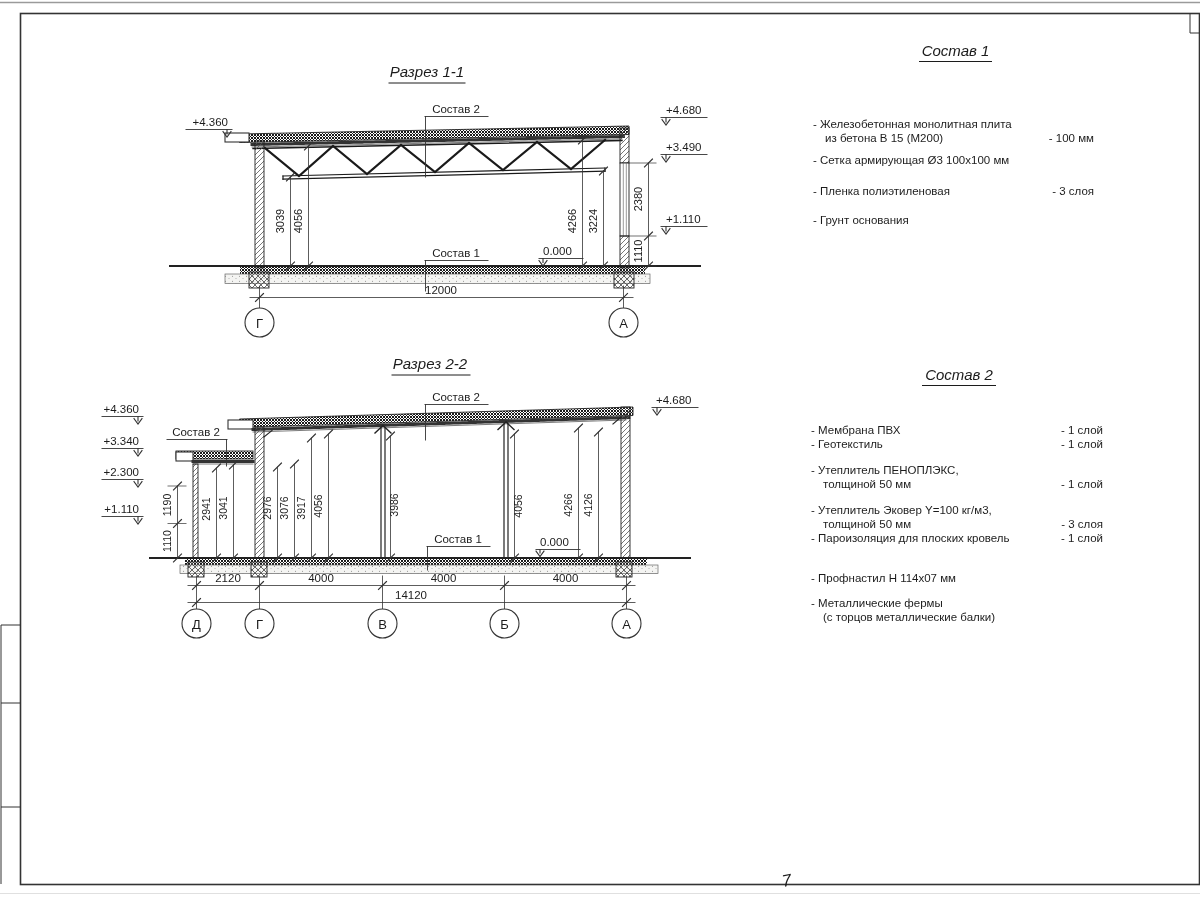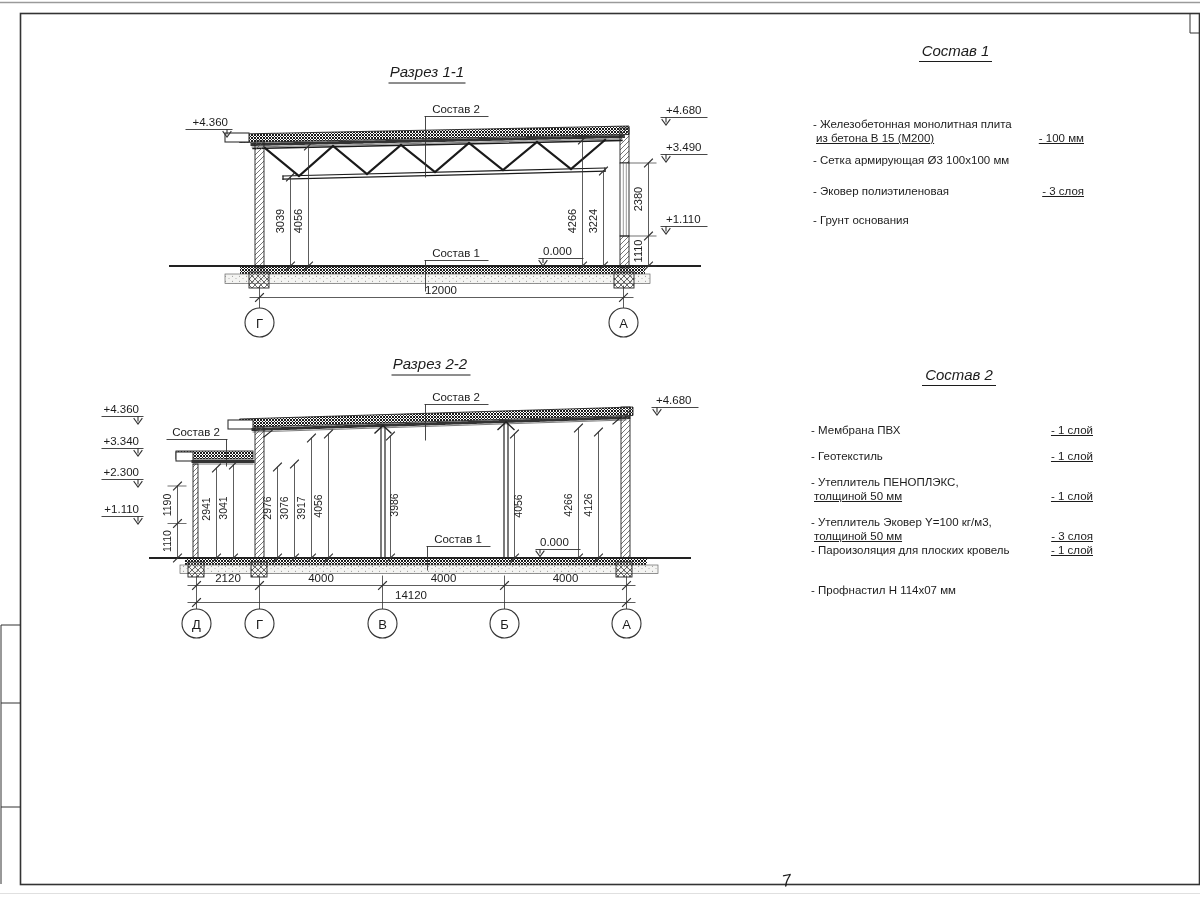--- a/index.html
+++ b/index.html
@@ -4,22 +4,22 @@
 <style>
   html,body{margin:0;padding:0;background:#fff;}
   .page{position:relative;width:1200px;height:900px;background:#ffffff;overflow:hidden;
         font-family:"Liberation Sans",sans-serif;color:#1c1c1c;}
   .page svg{position:absolute;left:0;top:0;}
   svg text{font-family:"Liberation Sans",sans-serif;fill:#1c1c1c;}
   .list{position:absolute;font-size:11.5px;line-height:14px;color:#1c1c1c;}
   .list-title{text-align:center;font-style:italic;font-size:15px;height:19px;}
   .list-title span{border-bottom:1.2px solid #1c1c1c;padding:0 3px 2px;}
   .li{position:relative;padding-right:62px;}
-  .li .l2{margin-left:3px;text-decoration:underline;}
-  .li-val{position:absolute;right:14px;bottom:0;white-space:nowrap;text-decoration:underline;}
+  .li .l2{margin-left:12px;}
+  .li-val{position:absolute;right:4px;bottom:0;white-space:nowrap;}
 </style>
 </head>
 <body>
 
 <div class="page">
 
 <svg width="1200" height="900" viewBox="0 0 1200 900">
   <defs>
     <pattern id="h45" width="5" height="5" patternUnits="userSpaceOnUse">
       <path d="M0,5 L5,0 M-1.25,1.25 L1.25,-1.25 M3.75,6.25 L6.25,3.75" stroke="#555" stroke-width="0.8"></path>
@@ -318,21 +318,21 @@
   </div>
   <div class="li" style="margin-top:8px">
     <div class="li-text">
       <div>- Сетка армирующая Ø3 100x100 мм</div>
       <div class="l2"></div>
     </div>
     <div class="li-val"></div>
   </div>
   <div class="li" style="margin-top:17px">
     <div class="li-text">
-      <div>- Эковер полиэтиленовая</div>
+      <div>- Пленка полиэтиленовая</div>
       <div class="l2"></div>
     </div>
     <div class="li-val">-  3 слоя</div>
   </div>
   <div class="li" style="margin-top:15px">
     <div class="li-text">
       <div>- Грунт основания</div>
       <div class="l2"></div>
     </div>
     <div class="li-val"></div>
@@ -341,21 +341,21 @@
 
 <div class="list" style="left:811px;top:368px;width:296px;">
   <div class="list-title"><span>Состав 2</span></div>
   <div class="li" style="margin-top:36px">
     <div class="li-text">
       <div>- Мембрана ПВХ</div>
       <div class="l2"></div>
     </div>
     <div class="li-val">- 1 слой</div>
   </div>
-  <div class="li" style="margin-top:12px">
+  <div class="li" style="">
     <div class="li-text">
       <div>- Геотекстиль</div>
       <div class="l2"></div>
     </div>
     <div class="li-val">- 1 слой</div>
   </div>
   <div class="li" style="margin-top:12px">
     <div class="li-text">
       <div>- Утеплитель ПЕНОПЛЭКС,</div>
       <div class="l2">толщиной 50 мм</div>
@@ -376,15 +376,22 @@
     </div>
     <div class="li-val">- 1 слой</div>
   </div>
   <div class="li" style="margin-top:26px">
     <div class="li-text">
       <div>- Профнастил Н 114x07 мм</div>
       <div class="l2"></div>
     </div>
     <div class="li-val"></div>
   </div>
+  <div class="li" style="margin-top:11px">
+    <div class="li-text">
+      <div>- Металлические фермы</div>
+      <div class="l2">(с торцов металлические балки)</div>
+    </div>
+    <div class="li-val"></div>
+  </div>
 </div>
 
 </div>
 
 </body></html>

